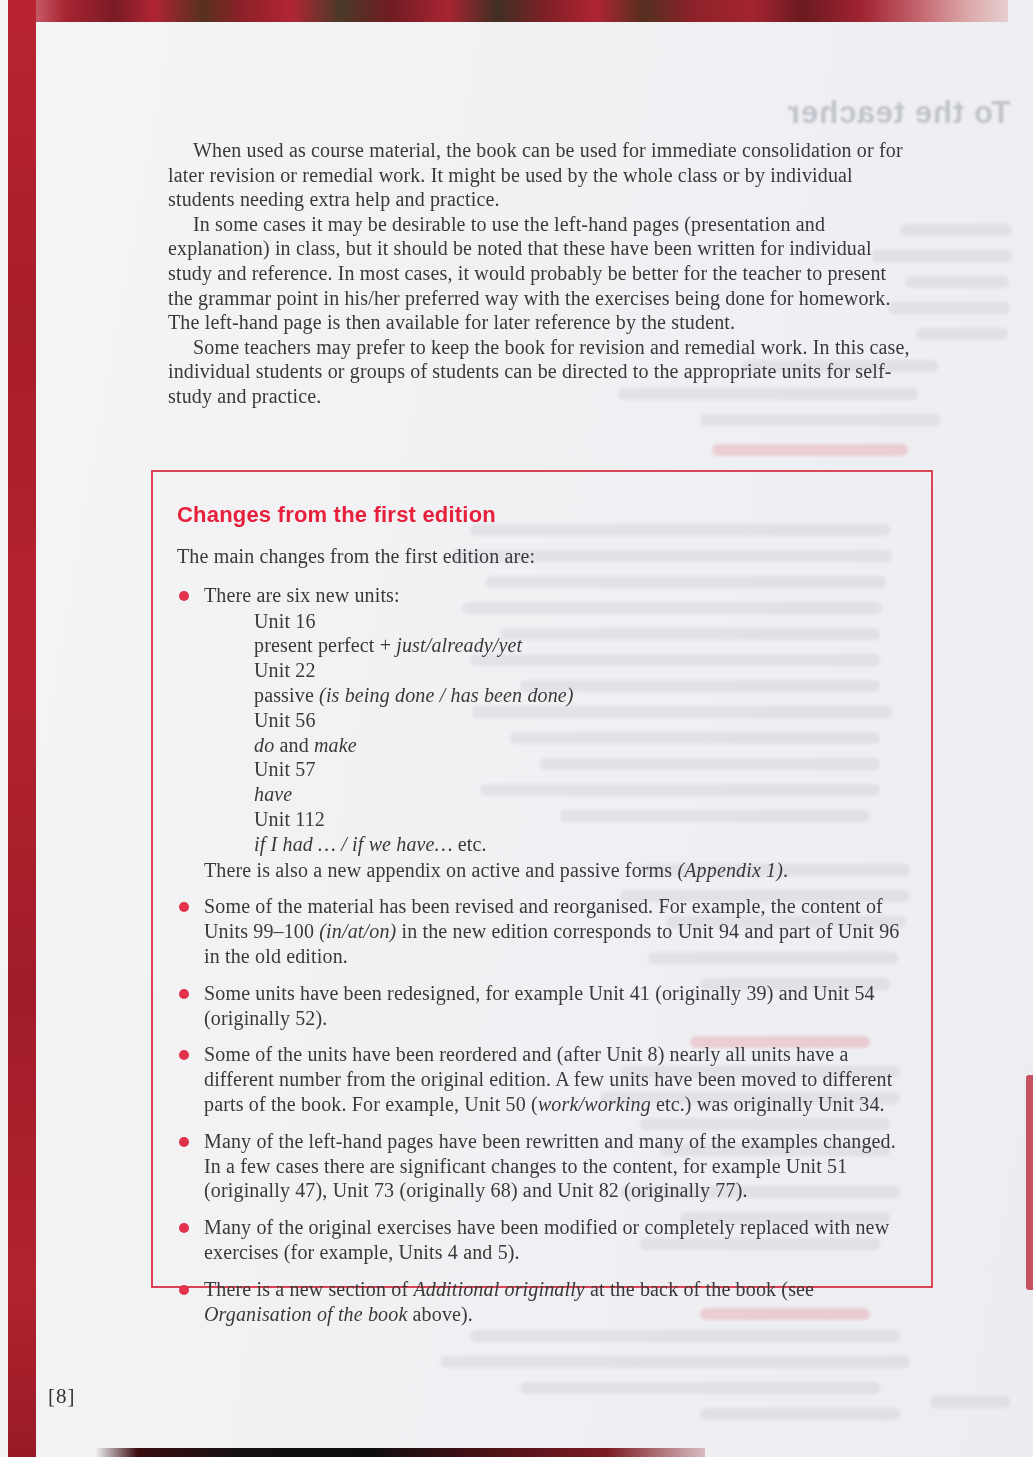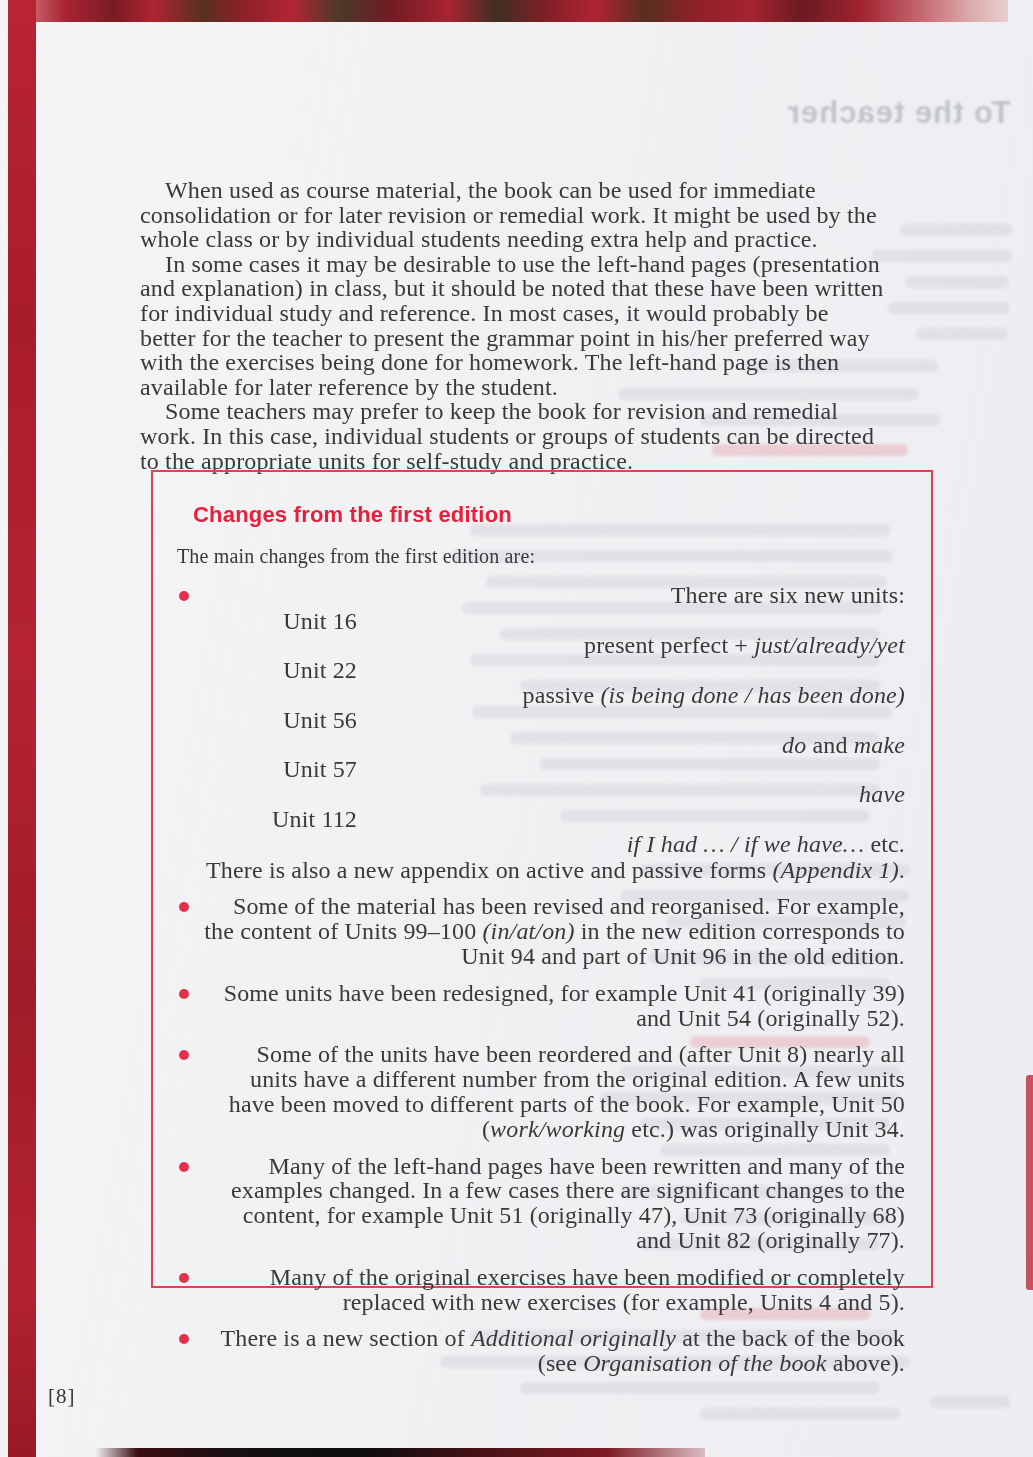--- a/index.html
+++ b/index.html
@@ -38,37 +38,37 @@
     font-family:"Liberation Sans",sans-serif;font-weight:bold;font-size:31px;
     color:rgba(120,126,142,.38);transform:scaleX(-1);filter:blur(1.2px);
     letter-spacing:1px;white-space:nowrap;
   }
   .bb{position:absolute;height:12px;border-radius:6px;filter:blur(1.6px);}
   .bb.g{background:rgba(124,128,142,.12);}
   .bb.r{background:rgba(221,70,88,.20);}
   
   .content{position:absolute;inset:0;z-index:2;color:#39393b;}
   .intro{
-    position:absolute;left:140px;top:138px;width:748px;
-    font-size:24px;line-height:24.6px;letter-spacing:.15px;margin-top:40px;
+    position:absolute;left:168px;top:138px;width:748px;
+    font-size:20px;line-height:24.6px;letter-spacing:.15px;
   }
   .intro p{margin:0;text-indent:25px;}
   .redbox{
     position:absolute;left:151px;top:470px;width:782px;height:818px;
     border:2px solid #dd4355;box-sizing:border-box;
     padding:30px 26px 18px 24px;
   }
   .redbox h2{
-    margin:0 0 16px 16px;font-family:"Liberation Sans",sans-serif;
+    margin:0 0 16px 0;font-family:"Liberation Sans",sans-serif;
     font-size:22px;font-weight:bold;color:#e61f3a;letter-spacing:.2px;
   }
   .box-intro{margin:0 0 14px 0;font-size:20px;line-height:24.8px;letter-spacing:.15px;}
   .bullet{
     position:relative;padding-left:27px;margin-bottom:12px;
-    font-size:24px;line-height:24.8px;letter-spacing:.15px;text-align:right;
+    font-size:20px;line-height:24.8px;letter-spacing:.15px;
   }
   .dot{
     position:absolute;left:2px;top:8px;width:10px;height:10px;
     border-radius:50%;background:#e2314a;
   }
   .units{margin:1px 0 1px 50px;}
   .unit-row{display:flex;flex-direction:column;}
   .unit-no{width:103px;flex:none;}
   .pageno{
     position:absolute;left:48px;top:1384px;font-size:21px;color:#333336;

